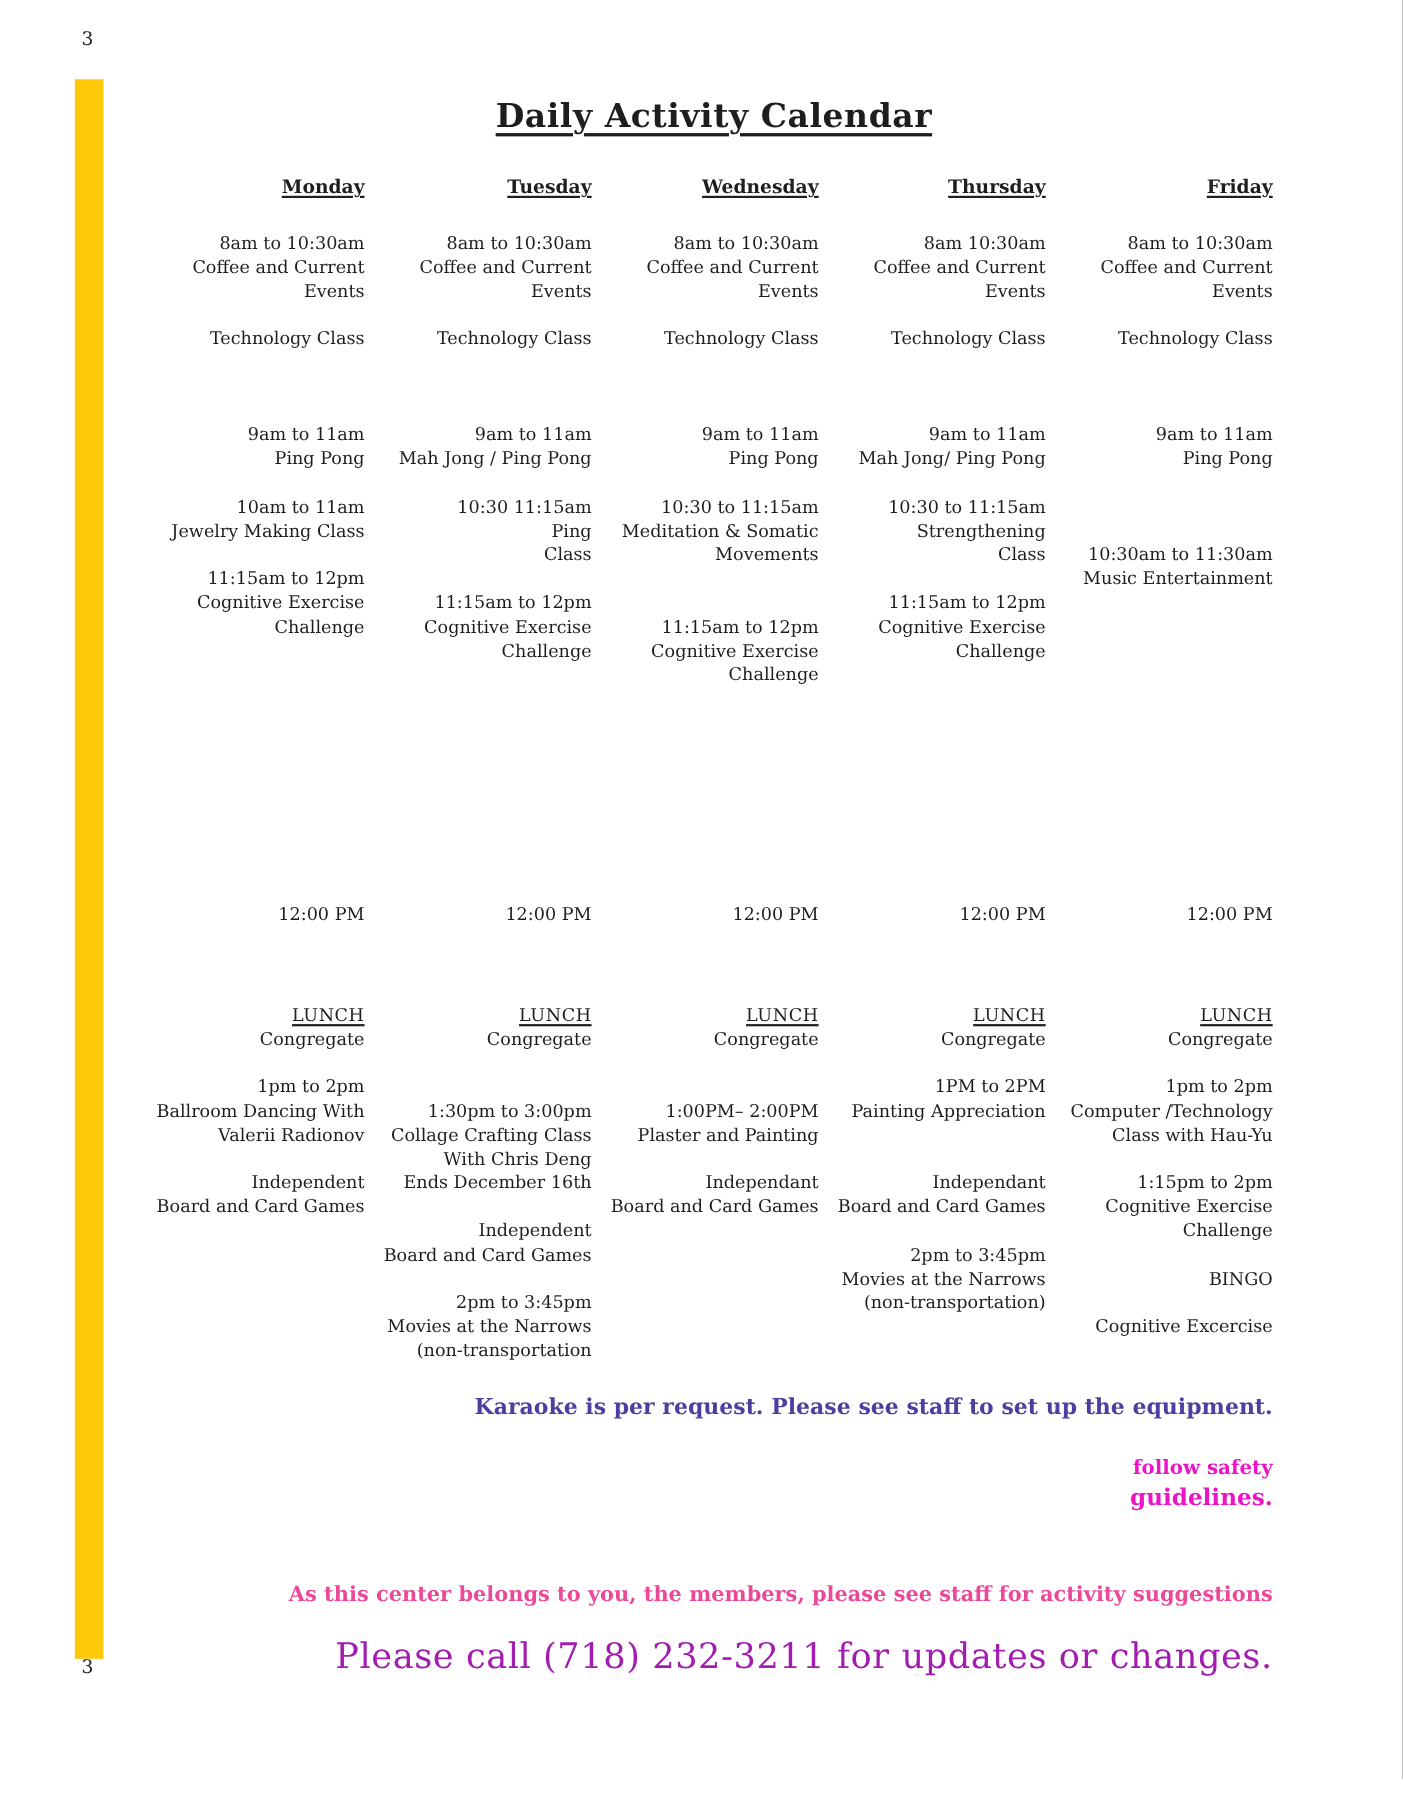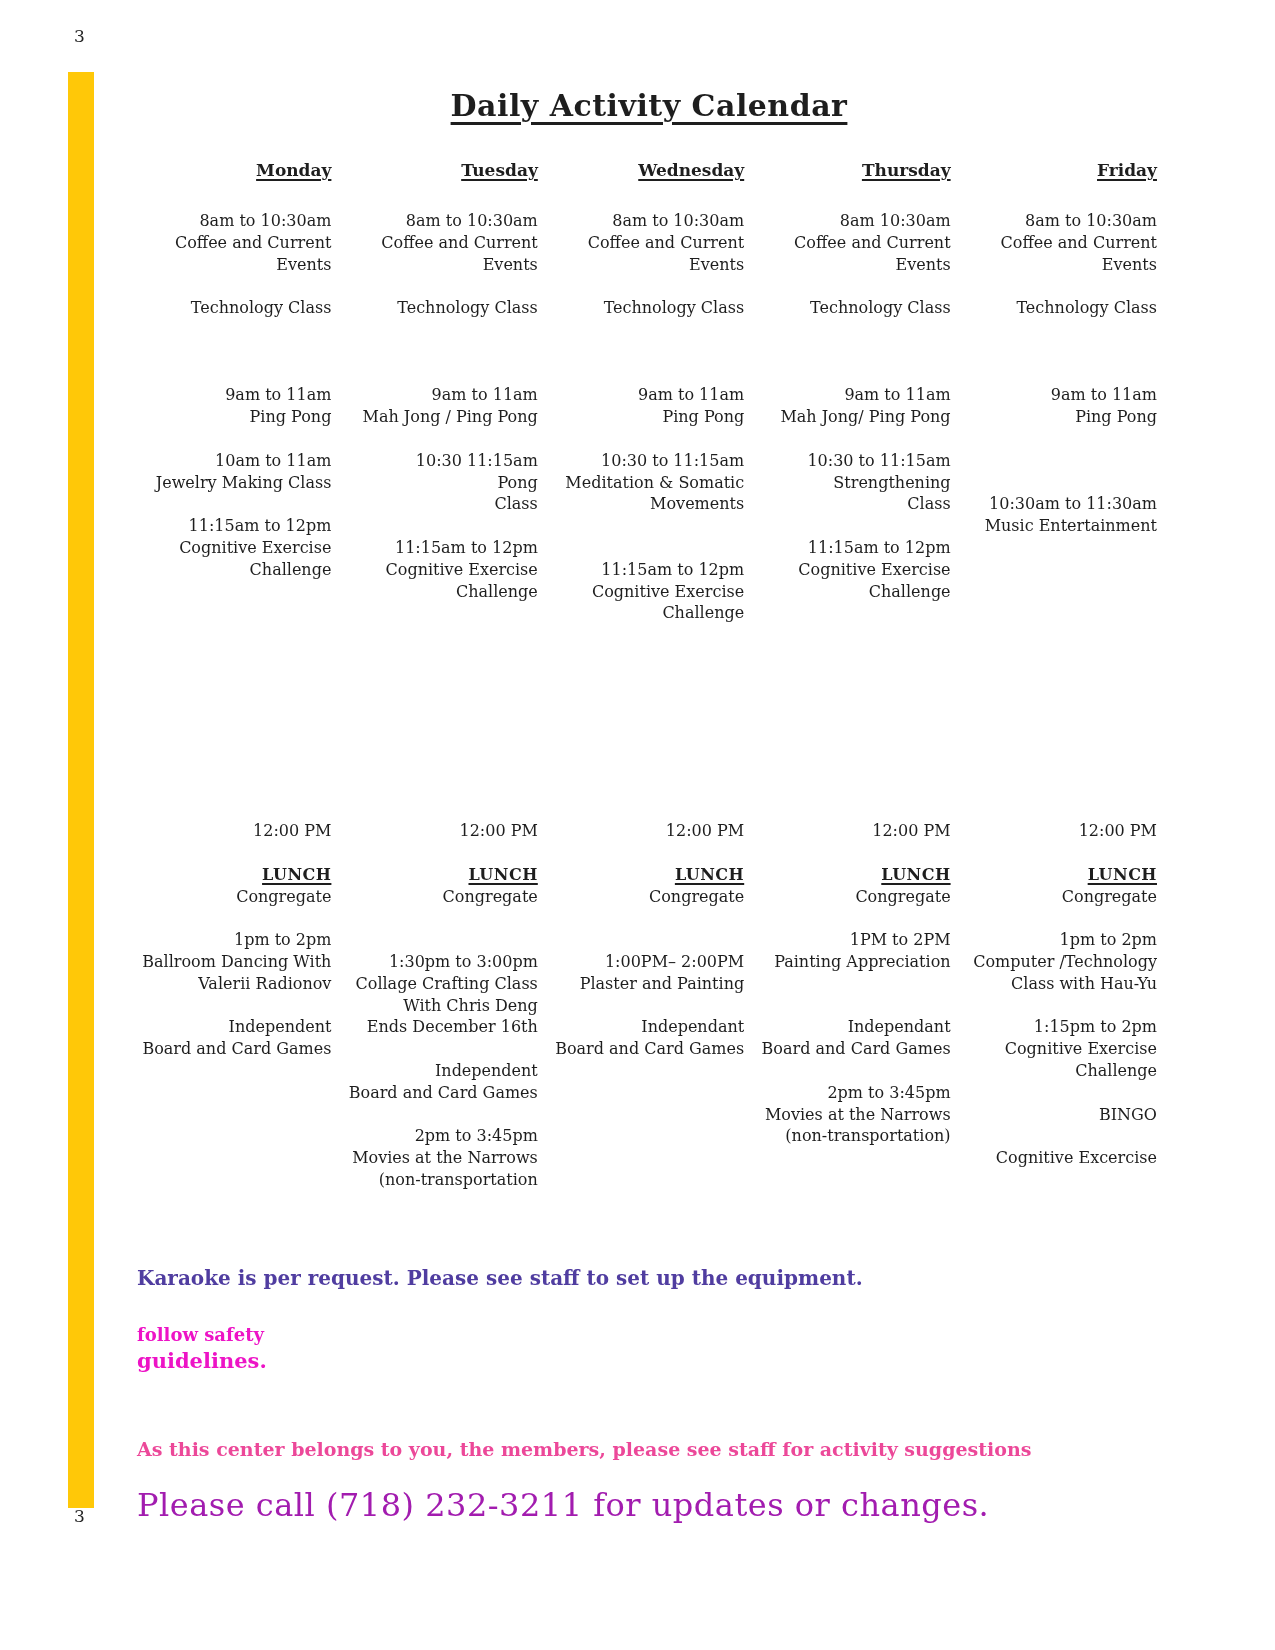--- a/index.html
+++ b/index.html
@@ -33,23 +33,23 @@
   .day-col{text-align:right;}
   .day-header{
     font-size:17px;font-weight:bold;
     text-decoration:underline;text-decoration-thickness:1.5px;text-underline-offset:3px;
   }
   .day-lines{margin-top:30px;}
   .cal-line{
     font-size:16px;line-height:21.8px;height:21.8px;
     white-space:nowrap;
   }
-  .cal-line.b{font-weight:bold;}
+  .cal-line.b{font-weight:normal;margin-top:48px;}
   .cal-line.u{text-decoration:underline;text-decoration-thickness:1.5px;text-underline-offset:3px;letter-spacing:.5px;}
-  .note{position:absolute;left:12px;right:0;text-align:left;}
+  .note{position:absolute;left:0;right:0;text-align:right;}
   .note-karaoke{top:1266px;font-size:20px;font-weight:bold;color:var(--karaoke-color,#503DA0);}
   .note-donation{top:1322px;font-size:18px;font-weight:bold;color:var(--donation-color,#ED13C6);line-height:26px;}
   .note-donation .big{font-size:21px;}
   .note-members{top:1438px;font-size:19px;font-weight:bold;color:#ec4899;}
   .note-footer{top:1486px;font-size:32px;color:#a21caf;letter-spacing:.5px;}
 </style>
 </head>
 <body>
 
 <div class="page" style="--accent-bar: #FFC808; --karaoke-color: #503DA0; --donation-color: #ED13C6;">
@@ -112,21 +112,21 @@
             <div class="cal-line">Events</div>
             <div class="cal-line">&nbsp;</div>
             <div class="cal-line">Technology Class</div>
             <div class="cal-line">&nbsp;</div>
             <div class="cal-line">&nbsp;</div>
             <div class="cal-line">&nbsp;</div>
             <div class="cal-line">9am to 11am</div>
             <div class="cal-line">Mah Jong / Ping Pong</div>
             <div class="cal-line">&nbsp;</div>
             <div class="cal-line">10:30 11:15am</div>
-            <div class="cal-line">Pong</div>
+            <div class="cal-line">Ping</div>
             <div class="cal-line">Class</div>
             <div class="cal-line">&nbsp;</div>
             <div class="cal-line">11:15am to 12pm</div>
             <div class="cal-line">Cognitive Exercise</div>
             <div class="cal-line">Challenge</div>
             <div class="cal-line">&nbsp;</div>
             <div class="cal-line">&nbsp;</div>
             <div class="cal-line">&nbsp;</div>
             <div class="cal-line">&nbsp;</div>
             <div class="cal-line">&nbsp;</div>

